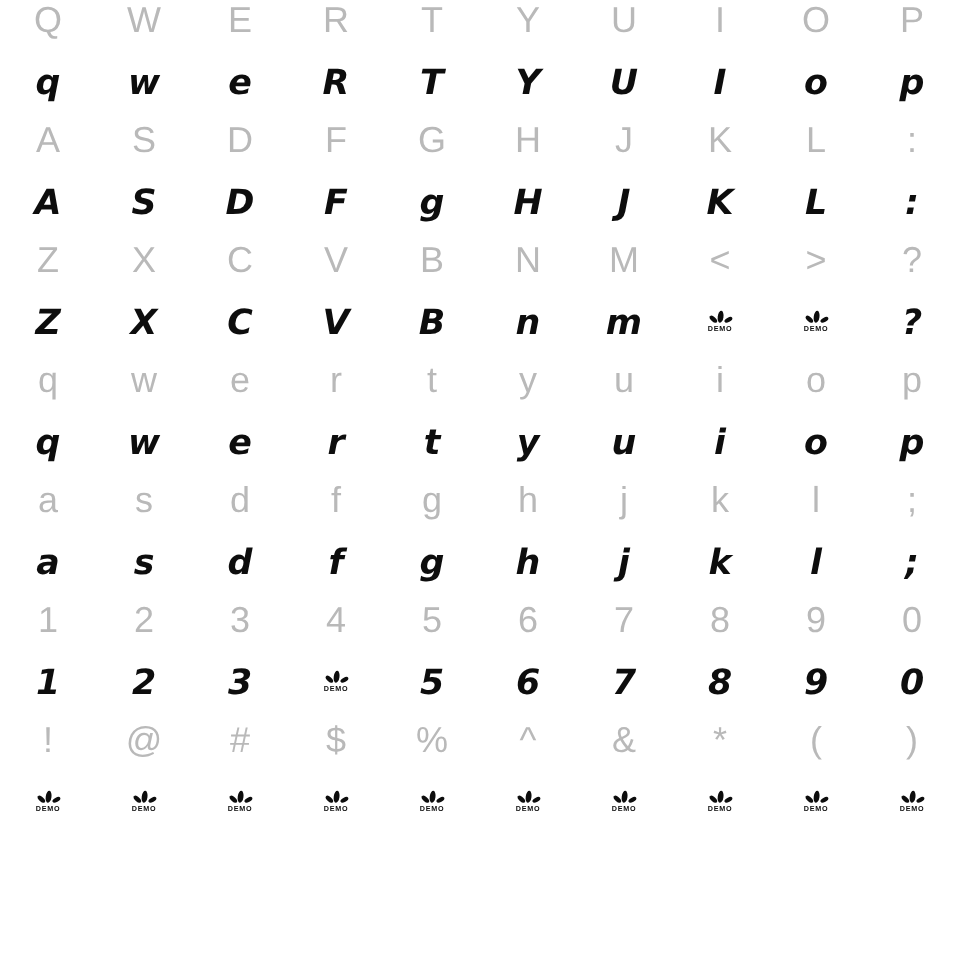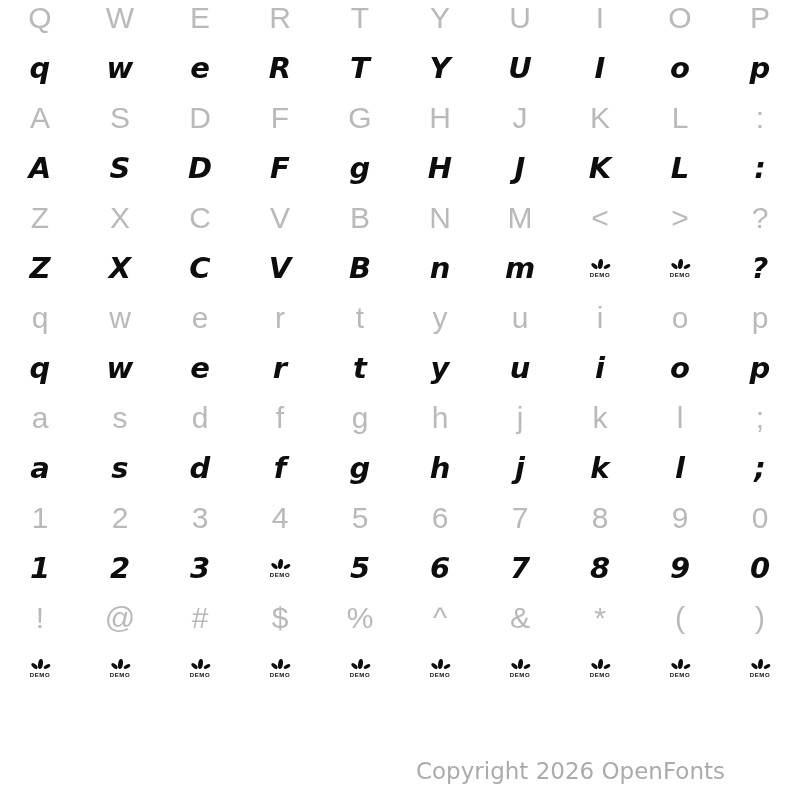--- a/index.html
+++ b/index.html
@@ -296,14 +296,13 @@
             </svg><span class="demo-label">DEMO</span></span></div>
         <div class="cell"><span class="demo-mark"><svg width="24" height="13" viewBox="0 0 24 13">
               <g fill="currentColor" style="color:var(--demo-black)">
                 <ellipse cx="12.5" cy="6" rx="2.4" ry="5" transform="rotate(8 12.5 6)"></ellipse>
                 <ellipse cx="6.5" cy="8" rx="1.9" ry="3.8" transform="rotate(-48 6.5 8)"></ellipse>
                 <ellipse cx="19" cy="8.5" rx="1.8" ry="3.6" transform="rotate(62 19 8.5)"></ellipse>
               </g>
             </svg><span class="demo-label">DEMO</span></span></div>
       </div>
     </div>
-  <div class="copyright">Copyright 2026 OpenFonts</div>
 </div>
 
 </body></html>

